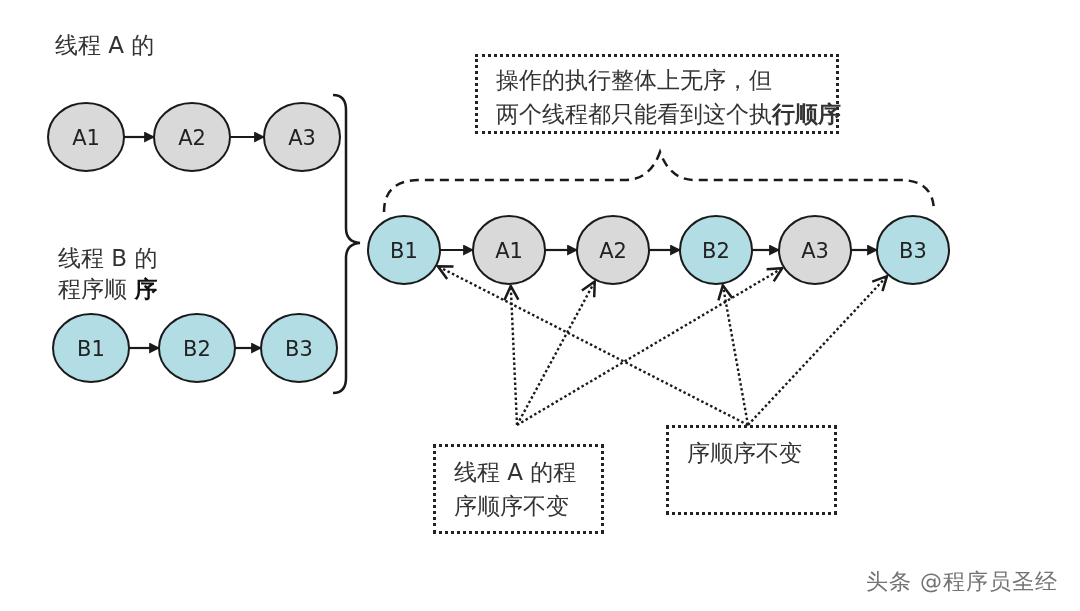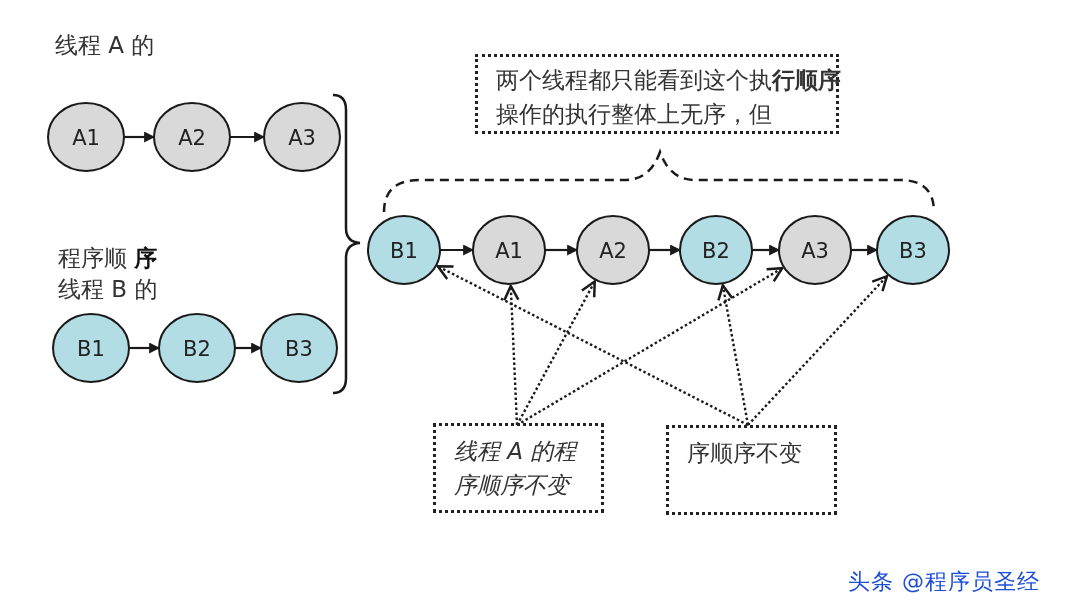--- a/index.html
+++ b/index.html
@@ -1,24 +1,24 @@
 <!DOCTYPE html>
 <html><head>
 <meta charset="utf-8">
 <style>
   html, body { margin: 0; padding: 0; background: #ffffff; }
   body { width: 1080px; height: 611px; position: relative; overflow: hidden;
          font-family: "DejaVu Sans", "Liberation Sans", sans-serif; color: #222; }
   #diagram { position: absolute; left: 0; top: 0; }
-  .lbl { position: absolute; font-size: 23px; line-height: 31px; color: #333; white-space: nowrap; }
+  .lbl { position: absolute; font-size: 23px; line-height: 31px; color: #333; white-space: nowrap; text-align: right; }
   .lbl .b { font-weight: bold; color: #111; }
   .box { position: absolute; border: 3px dotted #222; box-sizing: border-box;
          font-size: 23px; line-height: 34px; color: #333; }
   .box .line { display: block; white-space: nowrap; }
-  .watermark { position: absolute; right: 40px; bottom: 14px; font-size: 22px; color: #1d4ed8; letter-spacing: 1px; margin-left: 36px; }
+  .watermark { position: absolute; right: 22px; bottom: 14px; font-size: 22px; color: #737373; letter-spacing: 1px; margin-left: 36px; }
   svg text { font-family: "DejaVu Sans", "Liberation Sans", sans-serif; }
 </style>
 </head>
 <body>
 
 <svg id="diagram" width="1080" height="611">
   <defs>
     <marker id="solid-arrow" viewBox="0 0 10 10" refX="9" refY="5" markerWidth="5" markerHeight="5" orient="auto">
       <path d="M0,0 L10,5 L0,10 z" fill="#1a1a1a"></path>
     </marker>
@@ -98,30 +98,30 @@
         <text x="913" y="258" text-anchor="middle" font-size="21" fill="#222">B3</text>
       </g>
     </g>
 </svg>
 
 <div class="lbl" style="left:55px; top:30px;">
   <div>线程 A 的</div>
 </div>
 
 <div class="lbl" style="left:58px; top:243px;">
+  <div>线程 B 的</div>
   <div><span>程序顺</span> <span class="b">序</span></div>
-  <div>线程 B 的</div>
 </div>
 
 <div class="box" style="left:475px; top:54px; width:364px; height:80px; padding:6px 0 0 18px;">
+  <span class="line">操作的执行整体上无序，但</span>
   <span class="line"><span>两个线程都只能看到这个执</span><b>行顺序</b></span>
-  <span class="line">操作的执行整体上无序，但</span>
 </div>
 
-<div class="box" style="left:433px; top:423px; width:171px; height:90px; padding:8px 0 0 18px;font-style:italic;">
+<div class="box" style="left:433px; top:444px; width:171px; height:90px; padding:8px 0 0 18px;">
   <span class="line">线程 A 的程</span>
   <span class="line">序顺序不变</span>
 </div>
 
 <div class="box" style="left:666px; top:425px; width:171px; height:90px; padding:8px 0 0 18px;">
   <span class="line">序顺序不变</span>
 </div>
 
 <div class="watermark">头条 @程序员圣经</div>
 

